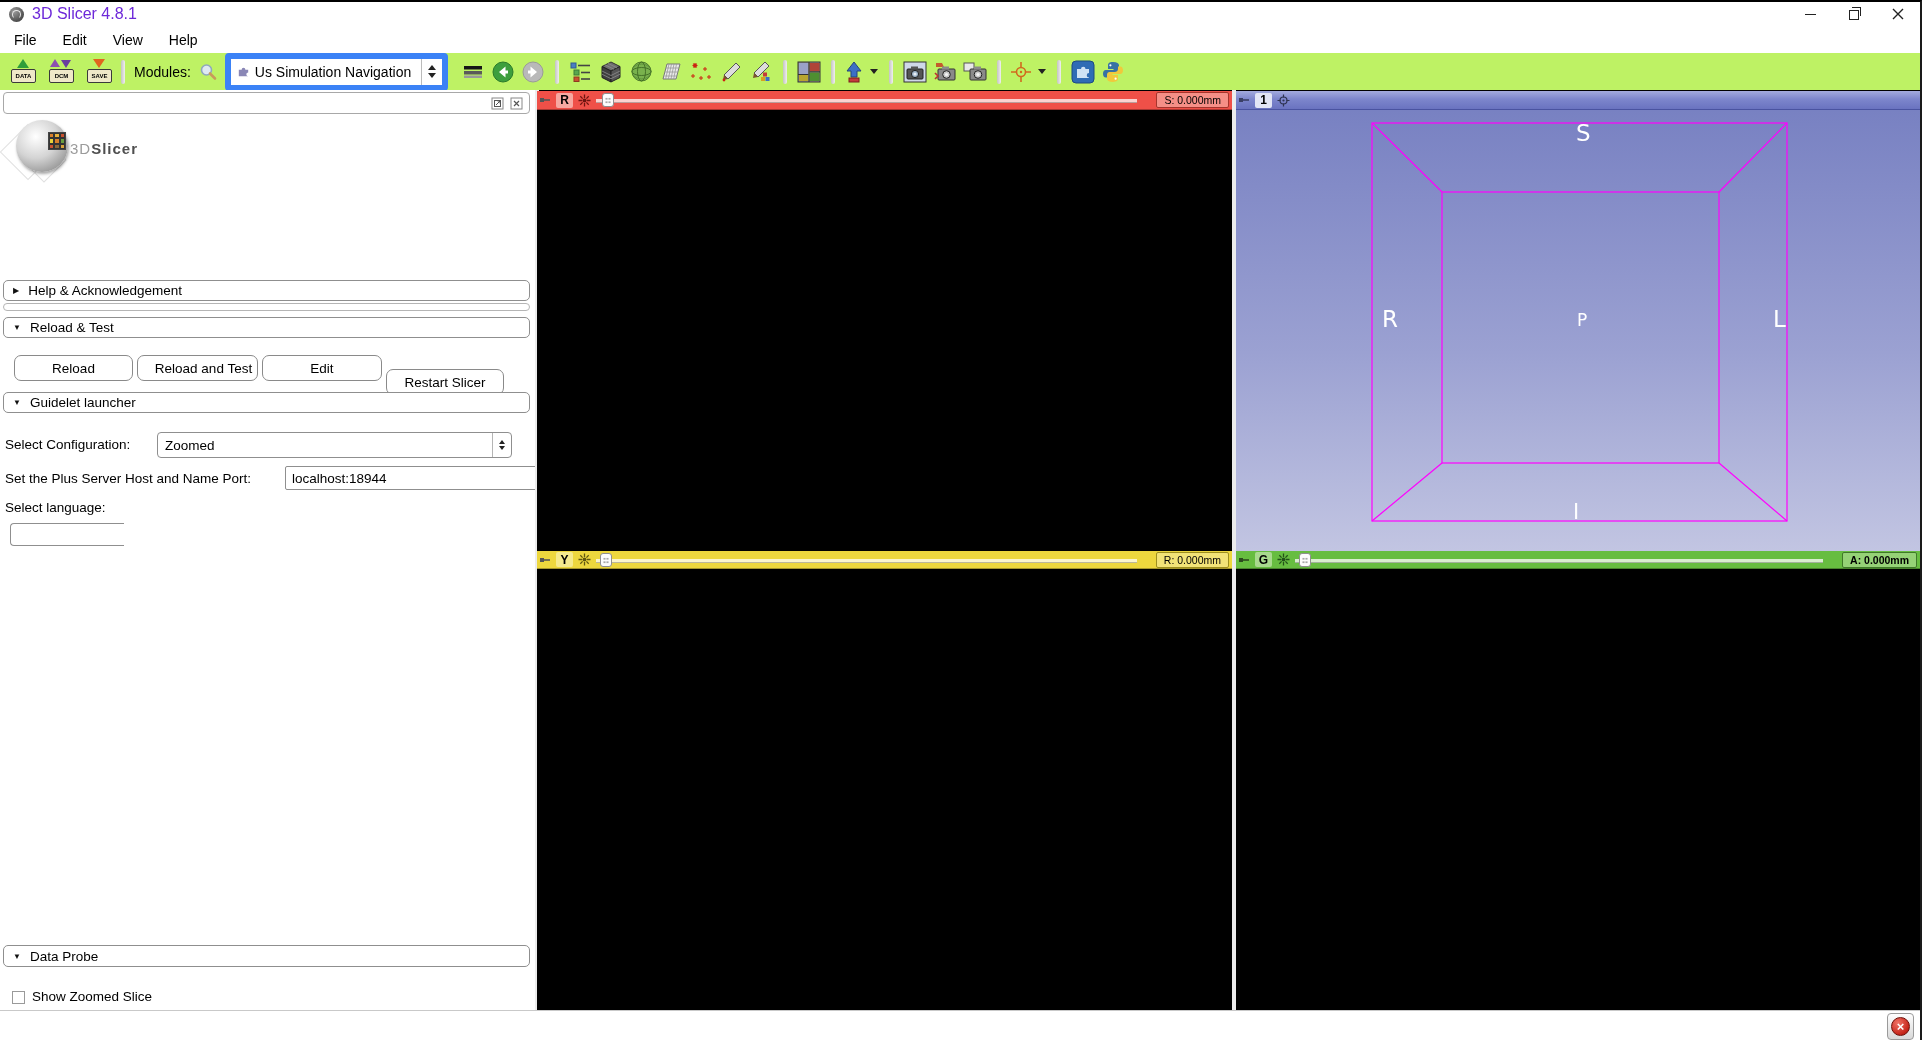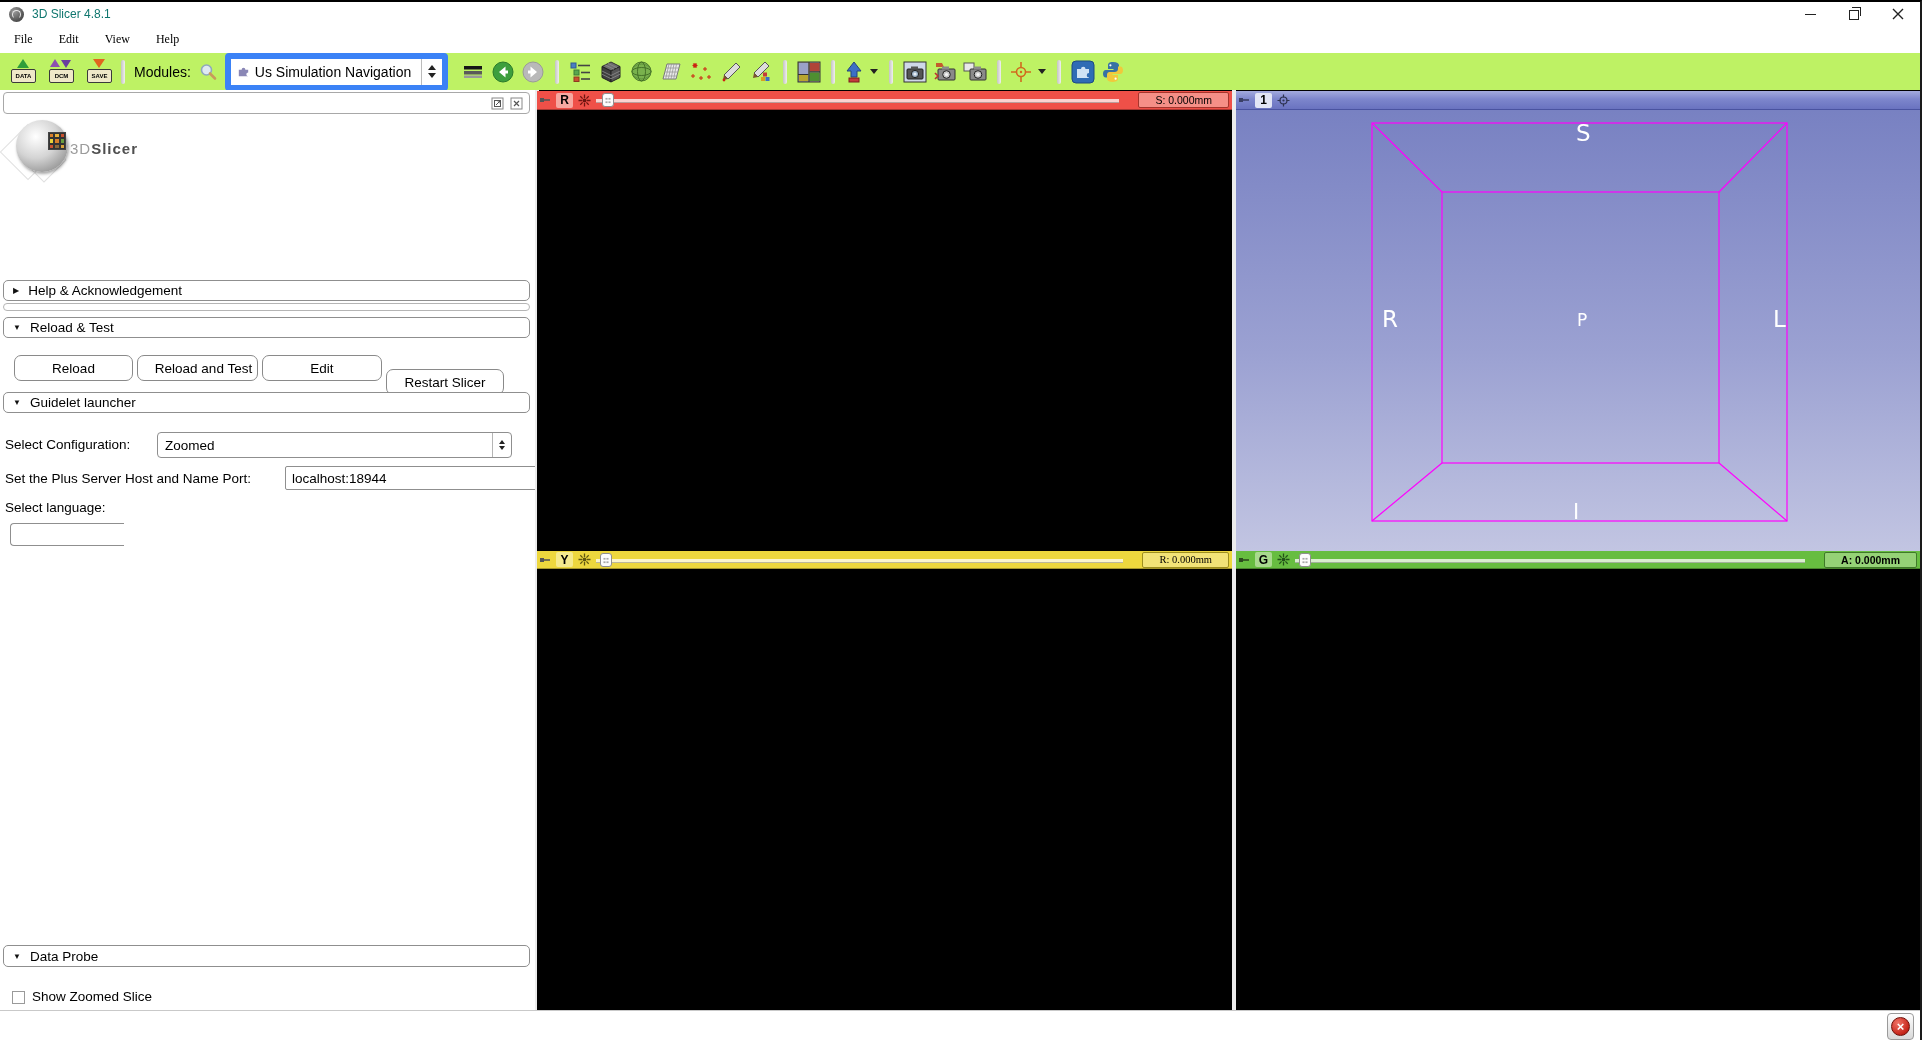--- a/index.html
+++ b/index.html
@@ -3,29 +3,29 @@
 <meta charset="utf-8">
 <style>
   html,body{margin:0;padding:0;background:#fff;}
   body{width:1922px;height:1040px;overflow:hidden;font-family:"Liberation Sans","DejaVu Sans",sans-serif;color:#000;}
   .window{position:relative;width:1922px;height:1040px;box-sizing:border-box;border-top:2px solid #000;border-right:2px solid #1a1a1a;background:#fff;}
 
   
   .titlebar{position:absolute;left:0;top:0;width:100%;height:24px;background:#fff;display:flex;align-items:center;}
   .appicon{width:15px;height:15px;border-radius:50%;margin:0 8px 0 9px;background:radial-gradient(circle at 35% 30%,#9a9a9a,#2e2e2e);position:relative;}
   .appicon::after{content:"";position:absolute;left:3px;top:3px;width:7px;height:7px;border-radius:50%;border:1.5px solid #e8e8e8;border-bottom-color:transparent;}
-  .title-text{font-size:12px;color:#0f766e;}
+  .title-text{font-size:16px;color:#6d28d9;}
   .wincontrols{margin-left:auto;display:flex;height:100%;}
   .winbtn{width:44px;height:100%;display:flex;align-items:center;justify-content:center;}
   .glyph-min{width:11px;border-bottom:1.6px solid #222;}
   .glyph-restore{width:8px;height:8px;border:1.4px solid #222;position:relative;background:#fff;margin-top:2px;}
   .glyph-restore::before{content:"";position:absolute;left:1.5px;top:-4.5px;width:8px;height:8px;border:1.4px solid #222;border-bottom:none;border-left:none;background:transparent;}
 
   
-  .menubar{position:absolute;left:0;top:24px;width:100%;height:27px;background:#fff;display:flex;align-items:center;font-size:12px;font-family:Liberation Serif, serif;}
+  .menubar{position:absolute;left:0;top:24px;width:100%;height:27px;background:#fff;display:flex;align-items:center;font-size:14px;}
   .menuitem{padding:3px 12px;margin-left:2px;}
 
   
   .toolbar{position:absolute;left:0;top:51px;width:100%;height:37px;background:#bef264;display:flex;align-items:center;}
   .tsep{width:4px;height:24px;border-radius:2px;background:linear-gradient(90deg,#c4c4c4,#efefef);margin:0 7px;flex:none;}
   .toolbtn{width:30px;height:30px;display:flex;align-items:center;justify-content:center;flex:none;position:relative;}
   .modules-label{font-size:14px;margin:0 6px 0 2px;}
   .mod-combo{display:flex;align-items:center;height:26px;border:6px solid #3b82f6;border-radius:4px;background:#fff;margin-left:6px;padding-left:5px;}
   .mod-combo .combo-text{font-size:14px;margin:0 10px 0 4px;}
   .combo-spin{width:20px;height:100%;border-left:1px solid #bbb;display:flex;flex-direction:column;align-items:center;justify-content:center;gap:3px;}
@@ -84,23 +84,23 @@
   .bar-yellow{background:#edd73e;}
   .bar-green{background:#67bd40;}
   .bar-label{width:17px;height:15px;display:flex;align-items:center;justify-content:center;font-size:12px;font-weight:bold;color:#000;border-radius:2px;}
   .bar-red .bar-label{background:#f7a8a1;}
   .bar-yellow .bar-label{background:#f5ea8e;}
   .bar-green .bar-label{background:#a9da8e;}
   .slider{flex:1;position:relative;height:14px;}
   .groove{position:absolute;left:0;right:0;top:6px;height:3px;background:rgba(255,255,255,.75);border-bottom:1px solid rgba(0,0,0,.25);}
   .handle{position:absolute;top:0;width:12px;height:14px;background:#fdfdfd;border:1px solid #8f8f8f;border-radius:3px;box-sizing:border-box;}
   .handle::after{content:"";position:absolute;left:2px;top:3px;width:6px;height:7px;background:radial-gradient(circle,#aaa 1px,transparent 1.2px);background-size:3px 3.5px;}
-  .bar-value{font-size:10.5px;padding:0px 16px;border-radius:2px;line-height:14px;margin-left:14px;}
+  .bar-value{font-size:10.5px;padding:0px 7px;border-radius:2px;line-height:14px;margin-left:14px;}
   .bar-red .bar-value{background:#f58f87;border:1px solid #a5352d;}
-  .bar-yellow .bar-value{background:#f2e377;border:1px solid #9d8f1e;font-family:Liberation Serif, serif;}
+  .bar-yellow .bar-value{background:#f2e377;border:1px solid #9d8f1e;}
   .bar-green .bar-value{background:#95d276;border:1px solid #3f7a28;font-weight:bold;}
 
   .view-black{position:absolute;background:#000;}
 
   .bar3d{position:absolute;left:1236px;top:1px;width:684px;height:19px;background:linear-gradient(180deg,#a3aade 0%,#7d86cc 45%,#6a73c0 100%);border-bottom:1px solid #4a53a0;display:flex;align-items:center;gap:5px;padding:0 3px;box-sizing:border-box;}
   .bar3d .bar-label{background:#e2e5f5;}
 
   .view3d{position:absolute;left:1236px;top:20px;width:684px;height:441px;background:linear-gradient(180deg,#7881c2 0%,#9ba1d2 55%,#c2c5e2 100%);overflow:hidden;}
   .marker{position:absolute;color:#fff;font-family:"DejaVu Sans",sans-serif;}
 

